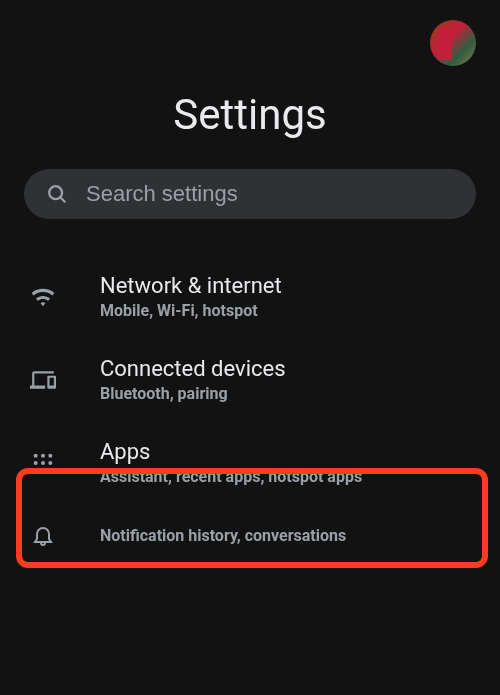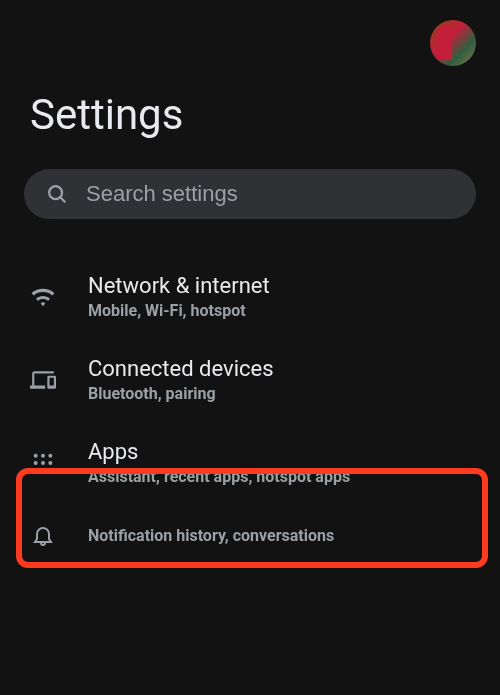--- a/index.html
+++ b/index.html
@@ -33,20 +33,21 @@
       width: 14px;
       height: 34px;
       background: #c41e3a;
       border-radius: 6px 6px 0 0;
     }
     .page-title {
       font-size: 42px;
       font-weight: 400;
       padding: 16px 30px 30px;
       color: #e8eaed;
+      text-align: center;
     }
     .search-bar {
       margin: 0 24px 30px;
       background: #303134;
       border-radius: 40px;
       height: 50px;
       display: flex;
       align-items: center;
       padding: 0 22px;
       gap: 18px;
@@ -61,21 +62,21 @@
       flex: 1;
     }
     .search-input::placeholder { color: #9aa0a6; }
     .settings-list {
       padding: 6px 0;
     }
     .setting-item {
       display: flex;
       align-items: center;
       padding: 18px 24px 18px 30px;
-      gap: 32px;
+      gap: 44px;
       position: relative;
     }
     .setting-item .icon-wrap {
       width: 26px;
       height: 26px;
       display: flex;
       align-items: center;
       justify-content: center;
       color: #9aa0a6;
       flex-shrink: 0;

